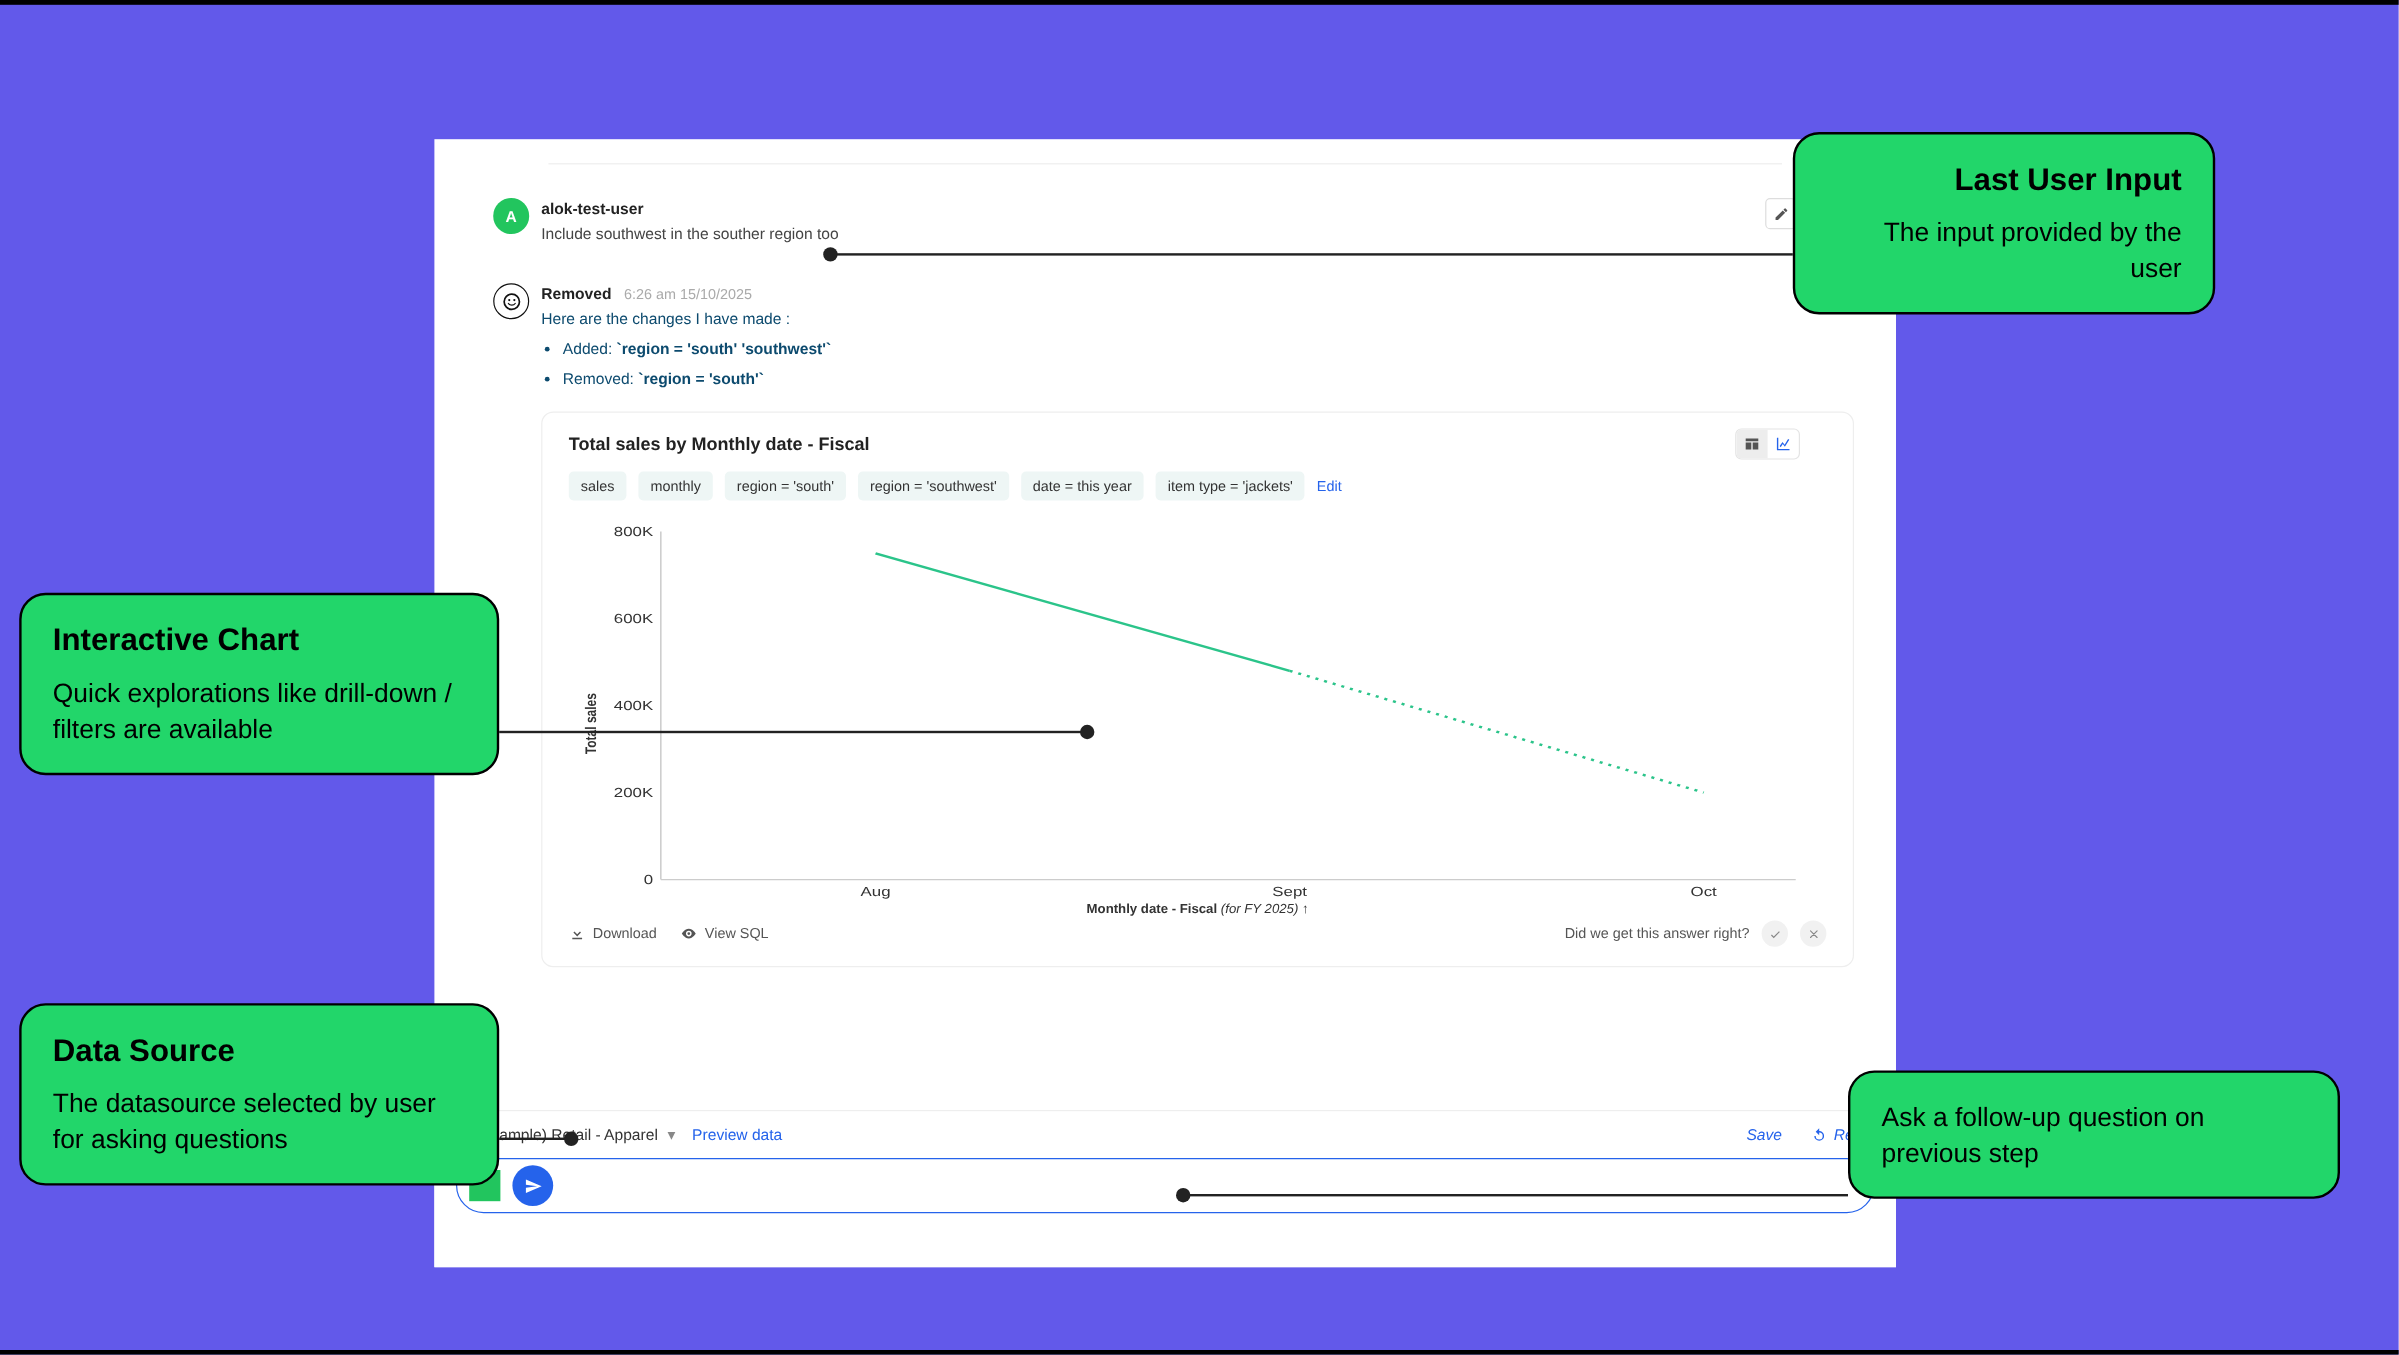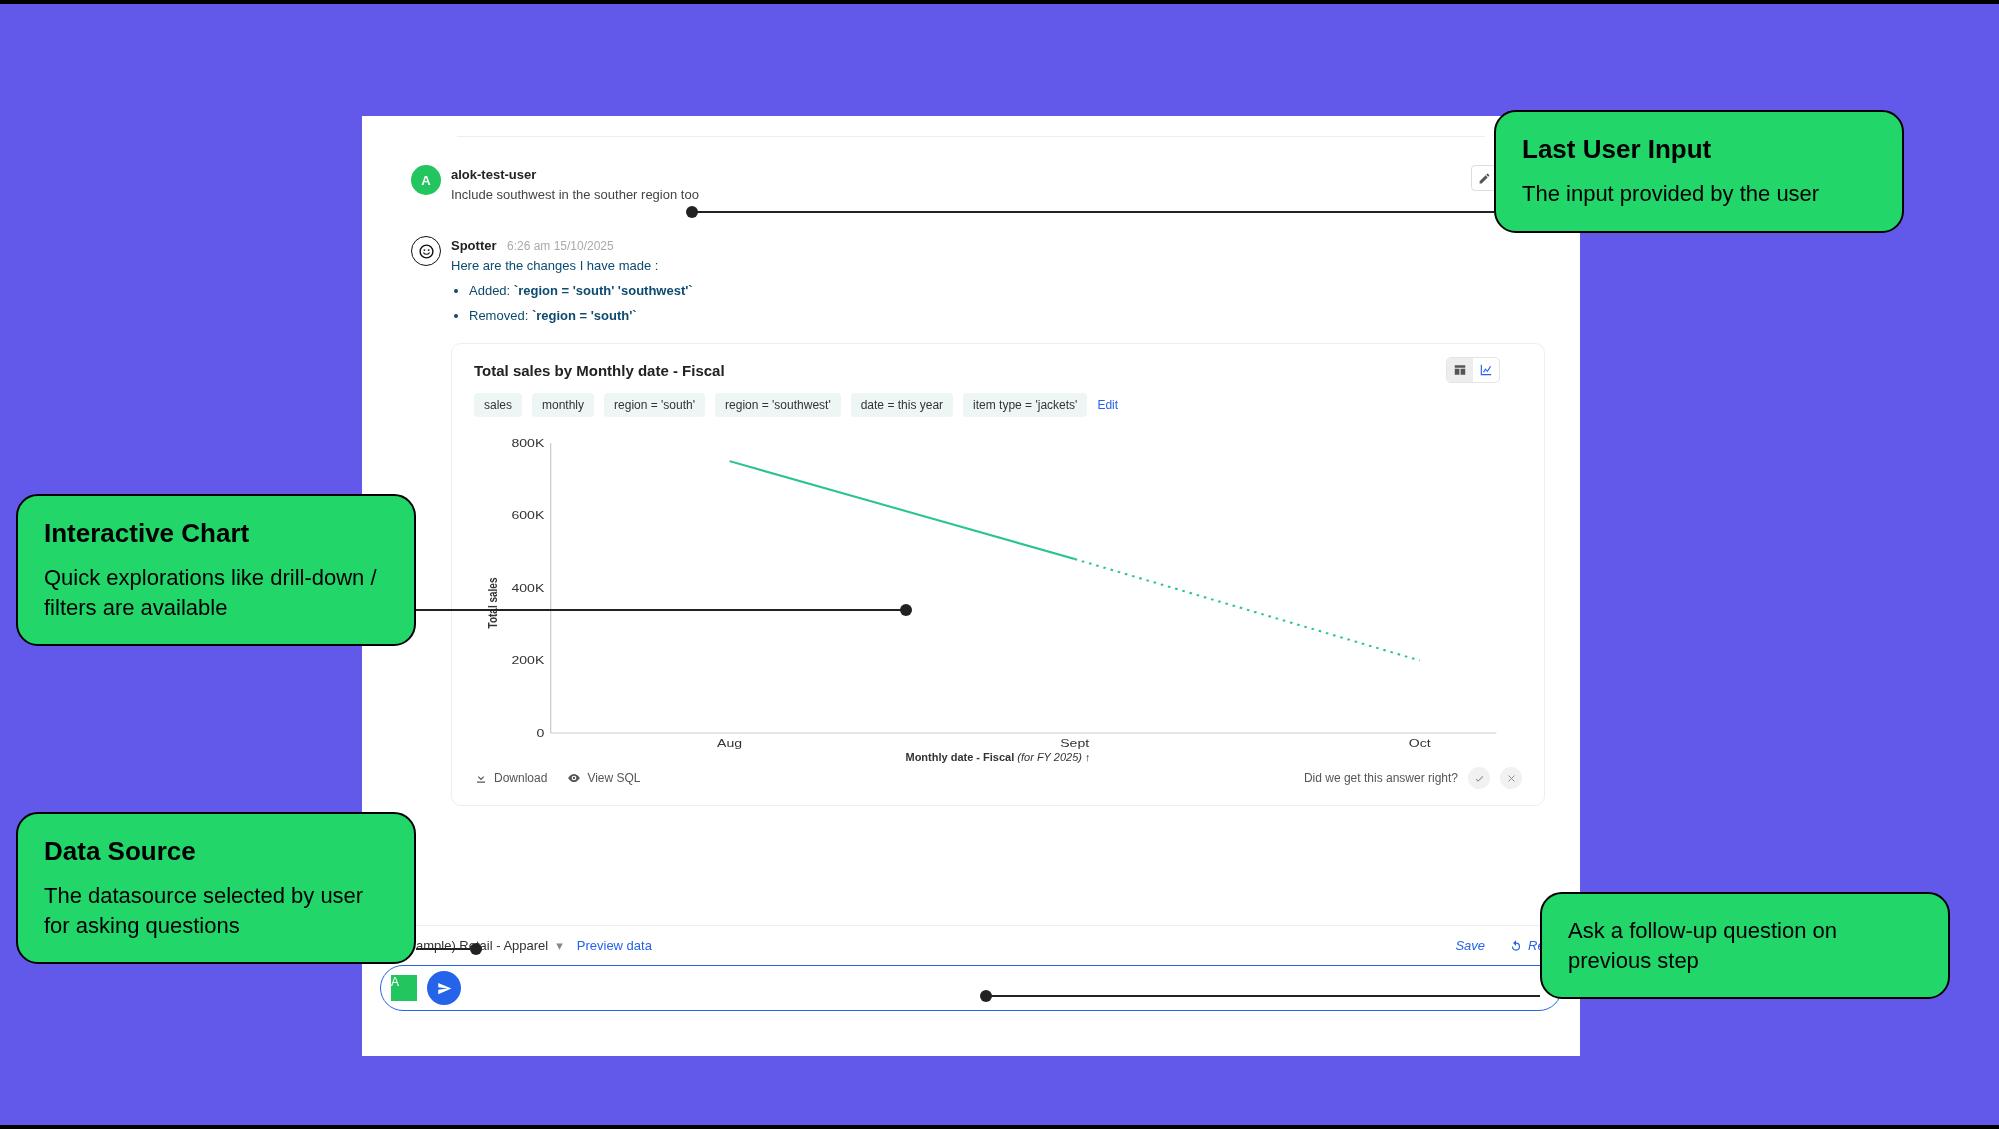--- a/index.html
+++ b/index.html
@@ -101,21 +101,21 @@
       <div class="msg" style="margin-top:34px;">
         <div class="avatar avatar-bot">
           <svg viewBox="0 0 24 24">
               <circle cx="12" cy="12" r="9" fill="none" stroke="#111" stroke-width="2"></circle>
               <path d="M8 14c1 1.5 2.5 2 4 2s3-.5 4-2" fill="none" stroke="#111" stroke-width="1.5" stroke-linecap="round"></path>
               <circle cx="9" cy="10" r="1.3" fill="#111"></circle>
               <circle cx="15" cy="10" r="1.3" fill="#111"></circle>
             </svg>
         </div>
         <div class="body">
-          <span class="name">Spotter</span>
+          <span class="name">Removed</span>
           <span class="time">6:26 am 15/10/2025</span>
           <div class="changes">
             <span>Here are the changes I have made :</span>
             <ul>
               <li><span>Added:</span> <b>`region = 'south' 'southwest'`</b></li>
               <li><span>Removed:</span> <b>`region = 'south'`</b></li>
             </ul>
           </div>
         </div>
       </div>
@@ -229,37 +229,37 @@
         <div class="avatar avatar-user">A</div>
         <div class="send-btn">
           <svg viewBox="0 0 24 24">
               <path d="M2 21l21-9L2 3v7l15 2-15 2v7z"></path>
             </svg>
         </div>
       </div>
     </div>
   </div>
 
-  <div class="callout" style="left:1494px;top:106px;width:410px;">
+  <div class="callout" style="left:1494px;top:106px;width:352px;text-align:right;">
     <h3>Last User Input</h3>
       <p>The input provided by the user</p>
   </div>
   <div class="connector" style="left:692px;top:207px;width:802px;">
       <div class="dot" style="left:-6px;"></div>
     </div>
 
   <div class="callout" style="left:16px;top:490px;width:400px;">
     <h3>Interactive Chart</h3>
       <p>Quick explorations like drill-down / filters are available</p>
   </div>
   <div class="connector" style="left:416px;top:605px;width:490px;">
       <div class="dot" style="right:-6px;"></div>
     </div>
 
-  <div class="callout" style="left:16px;top:808px;width:400px;">
+  <div class="callout" style="left:16px;top:832px;width:400px;">
     <h3>Data Source</h3>
       <p>The datasource selected by user for asking questions</p>
   </div>
   <div class="connector" style="left:416px;top:944px;width:60px;">
       <div class="dot" style="right:-6px;"></div>
     </div>
 
   <div class="callout" style="left:1540px;top:888px;width:410px;">
       <p>Ask a follow-up question on previous step</p>
   </div>

